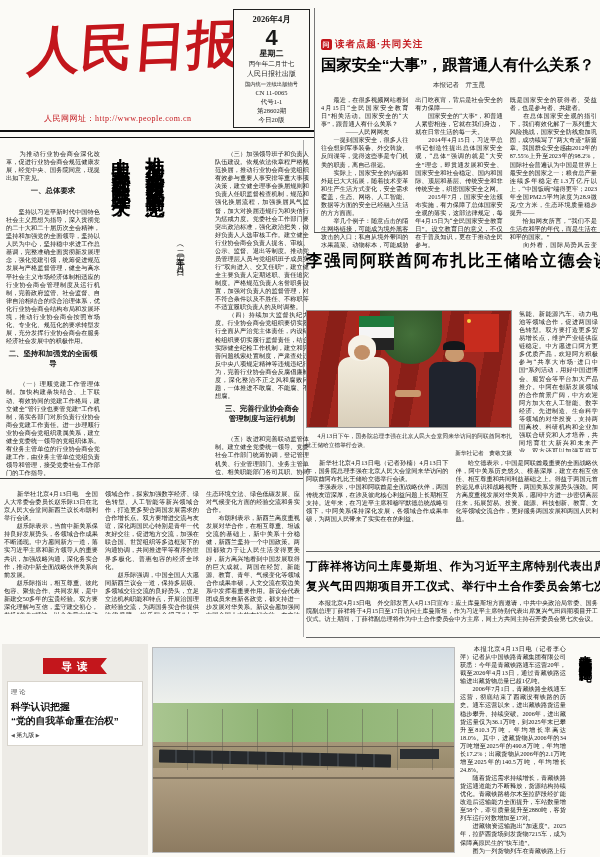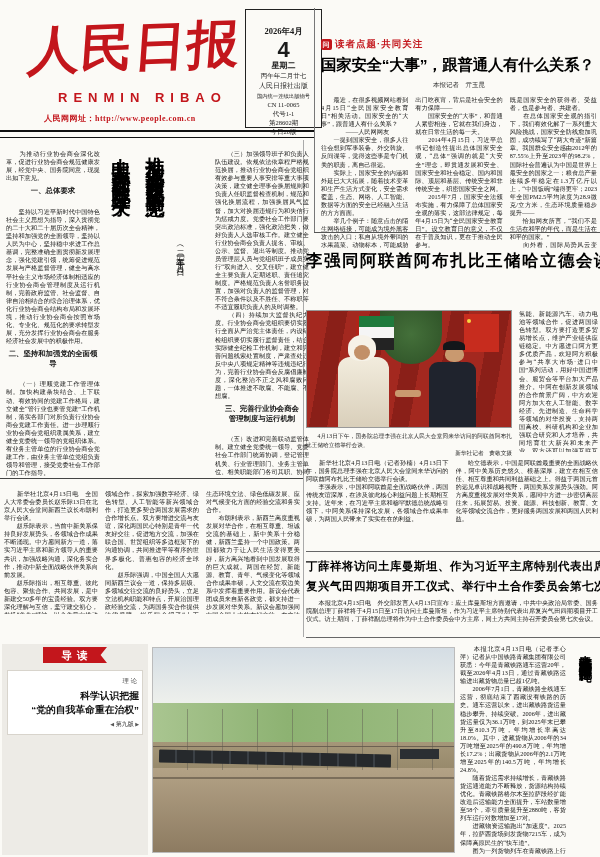--- a/index.html
+++ b/index.html
@@ -4,24 +4,24 @@
 <style>
   html,body{margin:0;padding:0;}
   body{background:#888;}
   .page{position:relative;width:600px;height:857px;margin:0 auto;background:#fbfaf6;overflow:hidden;
         font-family:"Liberation Serif","DejaVu Serif",serif;color:#1a1a1a;}
   
   .mast-logo{position:absolute;left:28px;top:8px;width:205px;height:80px;font-size:52px;font-weight:900;
              color:#c3161c;letter-spacing:1px;transform:rotate(-2deg) skewX(-6deg);line-height:80px;white-space:nowrap;}
   .mast-latin{position:absolute;left:58px;top:90px;font-size:13px;font-weight:bold;color:#c3161c;letter-spacing:6px;
               font-family:"Liberation Sans","DejaVu Sans",sans-serif;}
-  .mast-web{position:absolute;left:44px;top:113px;font-size:8px;font-weight:bold;color:#c3161c;letter-spacing:.5px;text-align:right;}
+  .mast-web{position:absolute;left:44px;top:113px;font-size:8px;font-weight:normal;color:#c3161c;letter-spacing:.5px;text-align:right;}
   
   .datebox{position:absolute;left:233px;top:9px;width:77px;height:119px;border:1.5px solid #222;background:#fbfaf6;
-           text-align:center;box-sizing:border-box;padding-top:16px;margin-left:12px;}
+           text-align:center;box-sizing:border-box;padding-top:4px;}
   .db-month{font-size:8.5px;font-weight:bold;}
   .db-day{font-size:22px;font-weight:bold;line-height:23px;font-family:"Liberation Sans",sans-serif;}
   .db-week{font-size:8px;font-weight:bold;line-height:10px;}
   .db-lunar{font-size:6.5px;line-height:10px;color:#222;}
   .db-pub{font-size:7px;line-height:11px;}
   .db-s{font-size:5.6px;line-height:8px;transform:scale(.95);}
   .db-t{font-size:6.5px;line-height:9px;}
   
   .rule{position:absolute;background:#333;}
   .ruleA{left:0;top:130px;width:314px;height:5px;background:none;border-top:2px solid #111;border-bottom:1.2px solid #111;}
@@ -82,22 +82,22 @@
   .lq-caption .credit{display:block;text-align:right;}
   .lq-colsB{position:absolute;left:306px;top:459px;width:292px;height:88px;}
   
   .ding{position:absolute;left:306px;top:556px;width:292px;}
   .ding-h{font-size:11.5px;font-weight:900;text-align:center;letter-spacing:.5px;line-height:1.75;color:#000;white-space:nowrap;}
   .ding-body{margin-top:3px;height:28px;}
   
   .daodu{position:absolute;left:2px;top:644px;width:146px;height:211px;background:#edebe6;box-sizing:border-box;padding:2px 5px;}
   .daodu-flag{width:64px;height:16px;background:#c3161c;color:#fff;font-family:"Liberation Sans",sans-serif;
               font-weight:bold;font-size:10.5px;letter-spacing:5px;text-align:center;line-height:16px;
-              clip-path:polygon(0 0,100% 0,90% 50%,100% 100%,0 100%);margin:1px auto 7px;padding-left:4px;box-sizing:border-box;}
-  .daodu-box{background:#fff;border:1px solid #d8d4cc;text-align:right;padding:6px 3px 5px;margin-bottom:4px;}
+              clip-path:polygon(0 0,100% 0,90% 50%,100% 100%,0 100%);margin:12px auto 7px;padding-left:4px;box-sizing:border-box;}
+  .daodu-box{background:#fff;border:1px solid #d8d4cc;text-align:left;padding:6px 3px 5px;margin-bottom:4px;}
   .daodu-cat{font-size:6.3px;color:#444;letter-spacing:2px;}
   .daodu-title{font-size:9.8px;font-weight:bold;color:#111;line-height:1.4;margin:3px 0 4px;white-space:pre-line;
                font-family:"Liberation Sans","DejaVu Sans",sans-serif;}
   .daodu-page{font-size:6px;color:#222;}
   .daodu-page .arr{font-size:5px;color:#555;}
   
   .train-photo{position:absolute;left:152px;top:647px;width:303px;height:206px;overflow:hidden;border:1px solid #bbb;box-sizing:border-box;background:#b0a084;}
   .pt-sky{position:absolute;left:0;top:0;width:100%;height:27%;background:linear-gradient(#d4dde4,#eef0ec);}
   .pt-field{position:absolute;left:0;top:27%;width:100%;height:19%;background:linear-gradient(90deg,#a9c590,#8db272 45%,#9dbd83);}
   .pt-mid{position:absolute;left:0;top:46%;width:100%;height:13%;background:linear-gradient(#a59779,#988a6c);}
@@ -113,21 +113,20 @@
   .qz-body{position:absolute;left:460px;top:645px;width:106px;height:210px;}
   .qz-vhead{position:absolute;left:571px;top:645px;width:27px;height:210px;writing-mode:vertical-rl;
             font-size:13px;font-weight:900;letter-spacing:1px;line-height:26px;color:#000;}
 </style>
 </head>
 <body>
 
 <div class="page">
 
   <div class="mast-logo">人民日报</div>
-  <div class="mast-latin">RENMIN RIBAO</div>
   <div class="mast-web">人民网网址：http://www.people.com.cn</div>
 
   <div class="datebox">
     <div class="db-month">2026年4月</div>
     <div class="db-day">4</div>
     <div class="db-week">星期二</div>
     <div class="db-lunar">丙午年二月廿七</div>
     <div class="db-pub">人民日报社出版</div>
     <div class="db-s">国内统一连续出版物号</div>
     <div class="db-t">CN 11-0065</div>

